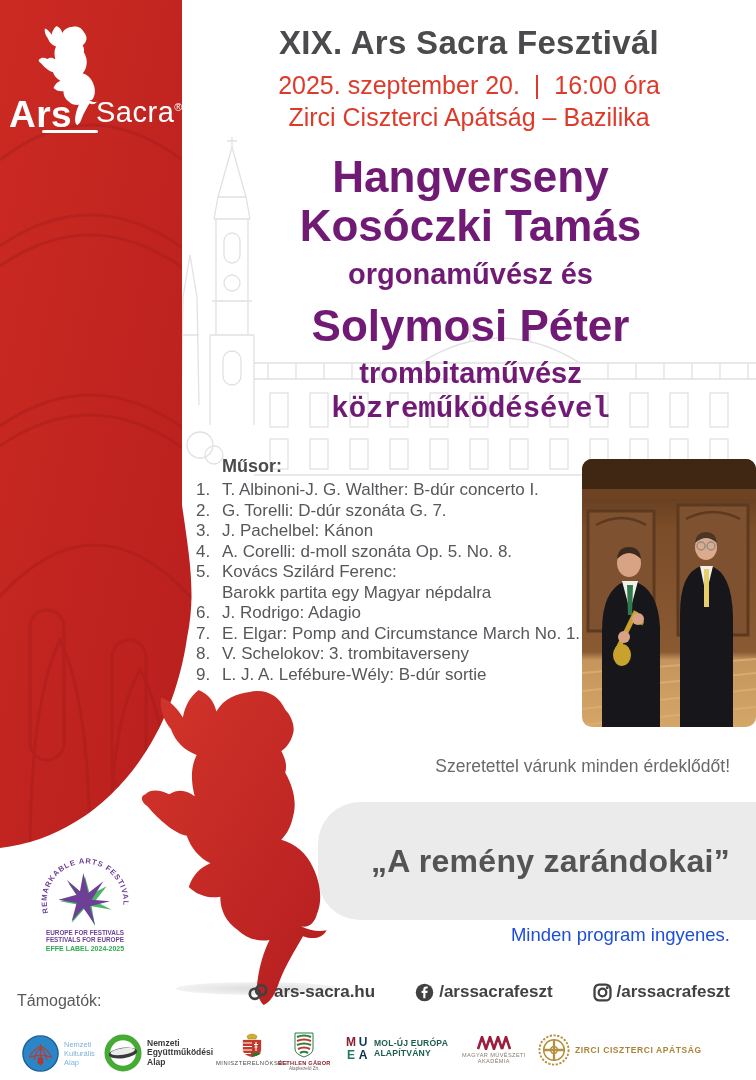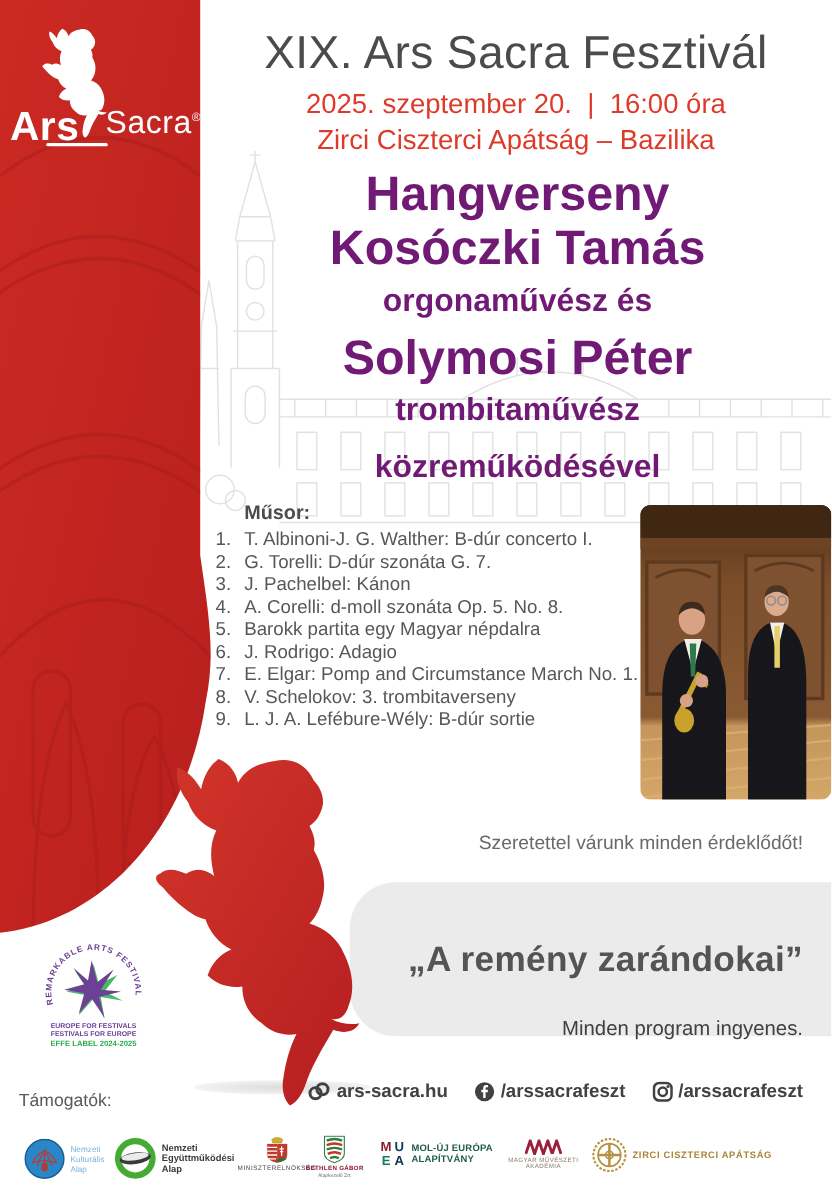--- a/index.html
+++ b/index.html
@@ -16,21 +16,21 @@
   
   .brand{left:0;top:22px;width:186px;height:120px;z-index:3;color:#fff;}
   .brand .ars{position:absolute;left:9px;top:72px;font-size:37px;font-weight:bold;letter-spacing:.5px;}
   .brand .sacra{position:absolute;left:96px;top:74px;font-size:29px;font-weight:400;letter-spacing:.5px;}
   .brand .sacra sup{font-size:11px;}
   .brand .logo-angel{position:absolute;left:38px;top:2px;}
   .brand .dash{position:absolute;left:42px;top:108px;width:56px;height:3px;background:#fff;border-radius:2px;}
 
   
   .header{left:186px;top:24px;width:566px;text-align:center;z-index:5;}
-  .fest-title{font-size:42px;font-weight:normal;color:#4b4b4d;letter-spacing:.3px;}
+  .fest-title{font-size:33px;font-weight:bold;color:#4b4b4d;letter-spacing:.3px;}
   .date-line{margin-top:9px;font-size:25px;color:#de3a2a;white-space:pre-wrap;}
   .venue-line{margin-top:3px;font-size:25px;color:#de3a2a;}
 
   
   .titles{left:185px;top:152px;width:571px;text-align:center;z-index:5;color:#701a75;}
   .t-big{font-size:44px;font-weight:bold;line-height:1.12;}
   .t-small{font-size:29px;font-weight:bold;line-height:1.18;margin-top:6px;}
   .t-gap{margin-top:10px;}
 
   
@@ -40,29 +40,29 @@
   .prog-num{width:26px;flex:none;}
   .prog-cont{margin-left:0;}
 
   
   .photo{left:582px;top:459px;width:174px;height:268px;border-radius:10px;overflow:hidden;z-index:4;}
 
   
   .welcome{right:26px;top:756px;font-size:17.5px;color:#68696b;text-align:left;z-index:5;}
 
   
-  .band{left:318px;top:802px;width:438px;height:140px;background:#ebebeb;
+  .band{left:318px;top:802px;width:438px;height:118px;background:#ebebeb;
         border-radius:42px 0 0 42px;z-index:2;}
   .motto{position:absolute;right:26px;top:50%;transform:translateY(-50%);
          font-size:32px;font-weight:bold;color:#545456;letter-spacing:.3px;}
 
-  .free-note{right:26px;top:924px;font-size:18.5px;color:#404040;z-index:5;}
-
-  
-  .social{right:26px;top:982px;display:flex;gap:24px;align-items:center;z-index:5;}
+  .free-note{right:26px;top:924px;font-size:18.5px;color:#1d4ed8;z-index:5;}
+
+  
+  .social{right:26px;top:982px;display:flex;gap:40px;align-items:center;z-index:5;}
   .soc-item{display:flex;align-items:center;gap:5px;font-size:17px;font-weight:bold;color:#414042;}
 
   
   .angel-shadow{left:176px;top:982px;width:162px;height:13px;border-radius:50%;
     background:radial-gradient(ellipse at center,#dcdcdc 0%,#efefef 60%,rgba(255,255,255,0) 100%);z-index:1;}
   .flying-angel{left:138px;top:686px;z-index:4;}
 
   
   .effe{left:35px;top:858px;z-index:3;}
 
@@ -176,21 +176,21 @@
     <div class="date-line">2025. szeptember 20.  |  16:00 óra</div>
     <div class="venue-line">Zirci Ciszterci Apátság – Bazilika</div>
   </div>
 
   <div class="abs titles">
     <div class="t-big">Hangverseny</div>
     <div class="t-big">Kosóczki Tamás</div>
     <div class="t-small">orgonaművész és</div>
     <div class="t-big t-gap">Solymosi Péter</div>
     <div class="t-small">trombitaművész</div>
-    <div class="t-small" style="margin-top:18px;">közreműködésével</div>
+    <div class="t-small" style="margin-top:3px;font-family:Liberation Mono, monospace;">közreműködésével</div>
   </div>
 
   <div class="abs program">
     <div class="prog-head">Műsor:</div>
     <div class="prog-row">
       <span class="prog-num">1.</span>
       <span class="prog-text">T. Albinoni-J. G. Walther: B-dúr concerto I.</span>
     </div>
     <div class="prog-row">
       <span class="prog-num">2.</span>
@@ -200,20 +200,21 @@
       <span class="prog-num">3.</span>
       <span class="prog-text">J. Pachelbel: Kánon</span>
     </div>
     <div class="prog-row">
       <span class="prog-num">4.</span>
       <span class="prog-text">A. Corelli: d-moll szonáta Op. 5. No. 8.</span>
     </div>
     <div class="prog-row">
       <span class="prog-num">5.</span>
       <span class="prog-text">
+        <span>Kovács Szilárd Ferenc:</span>
         <span class="prog-cont" style="display:block;">Barokk partita egy Magyar népdalra</span>
       </span>
     </div>
     <div class="prog-row">
       <span class="prog-num">6.</span>
       <span class="prog-text">J. Rodrigo: Adagio</span>
     </div>
     <div class="prog-row">
       <span class="prog-num">7.</span>
       <span class="prog-text">E. Elgar: Pomp and Circumstance March No. 1.</span>

